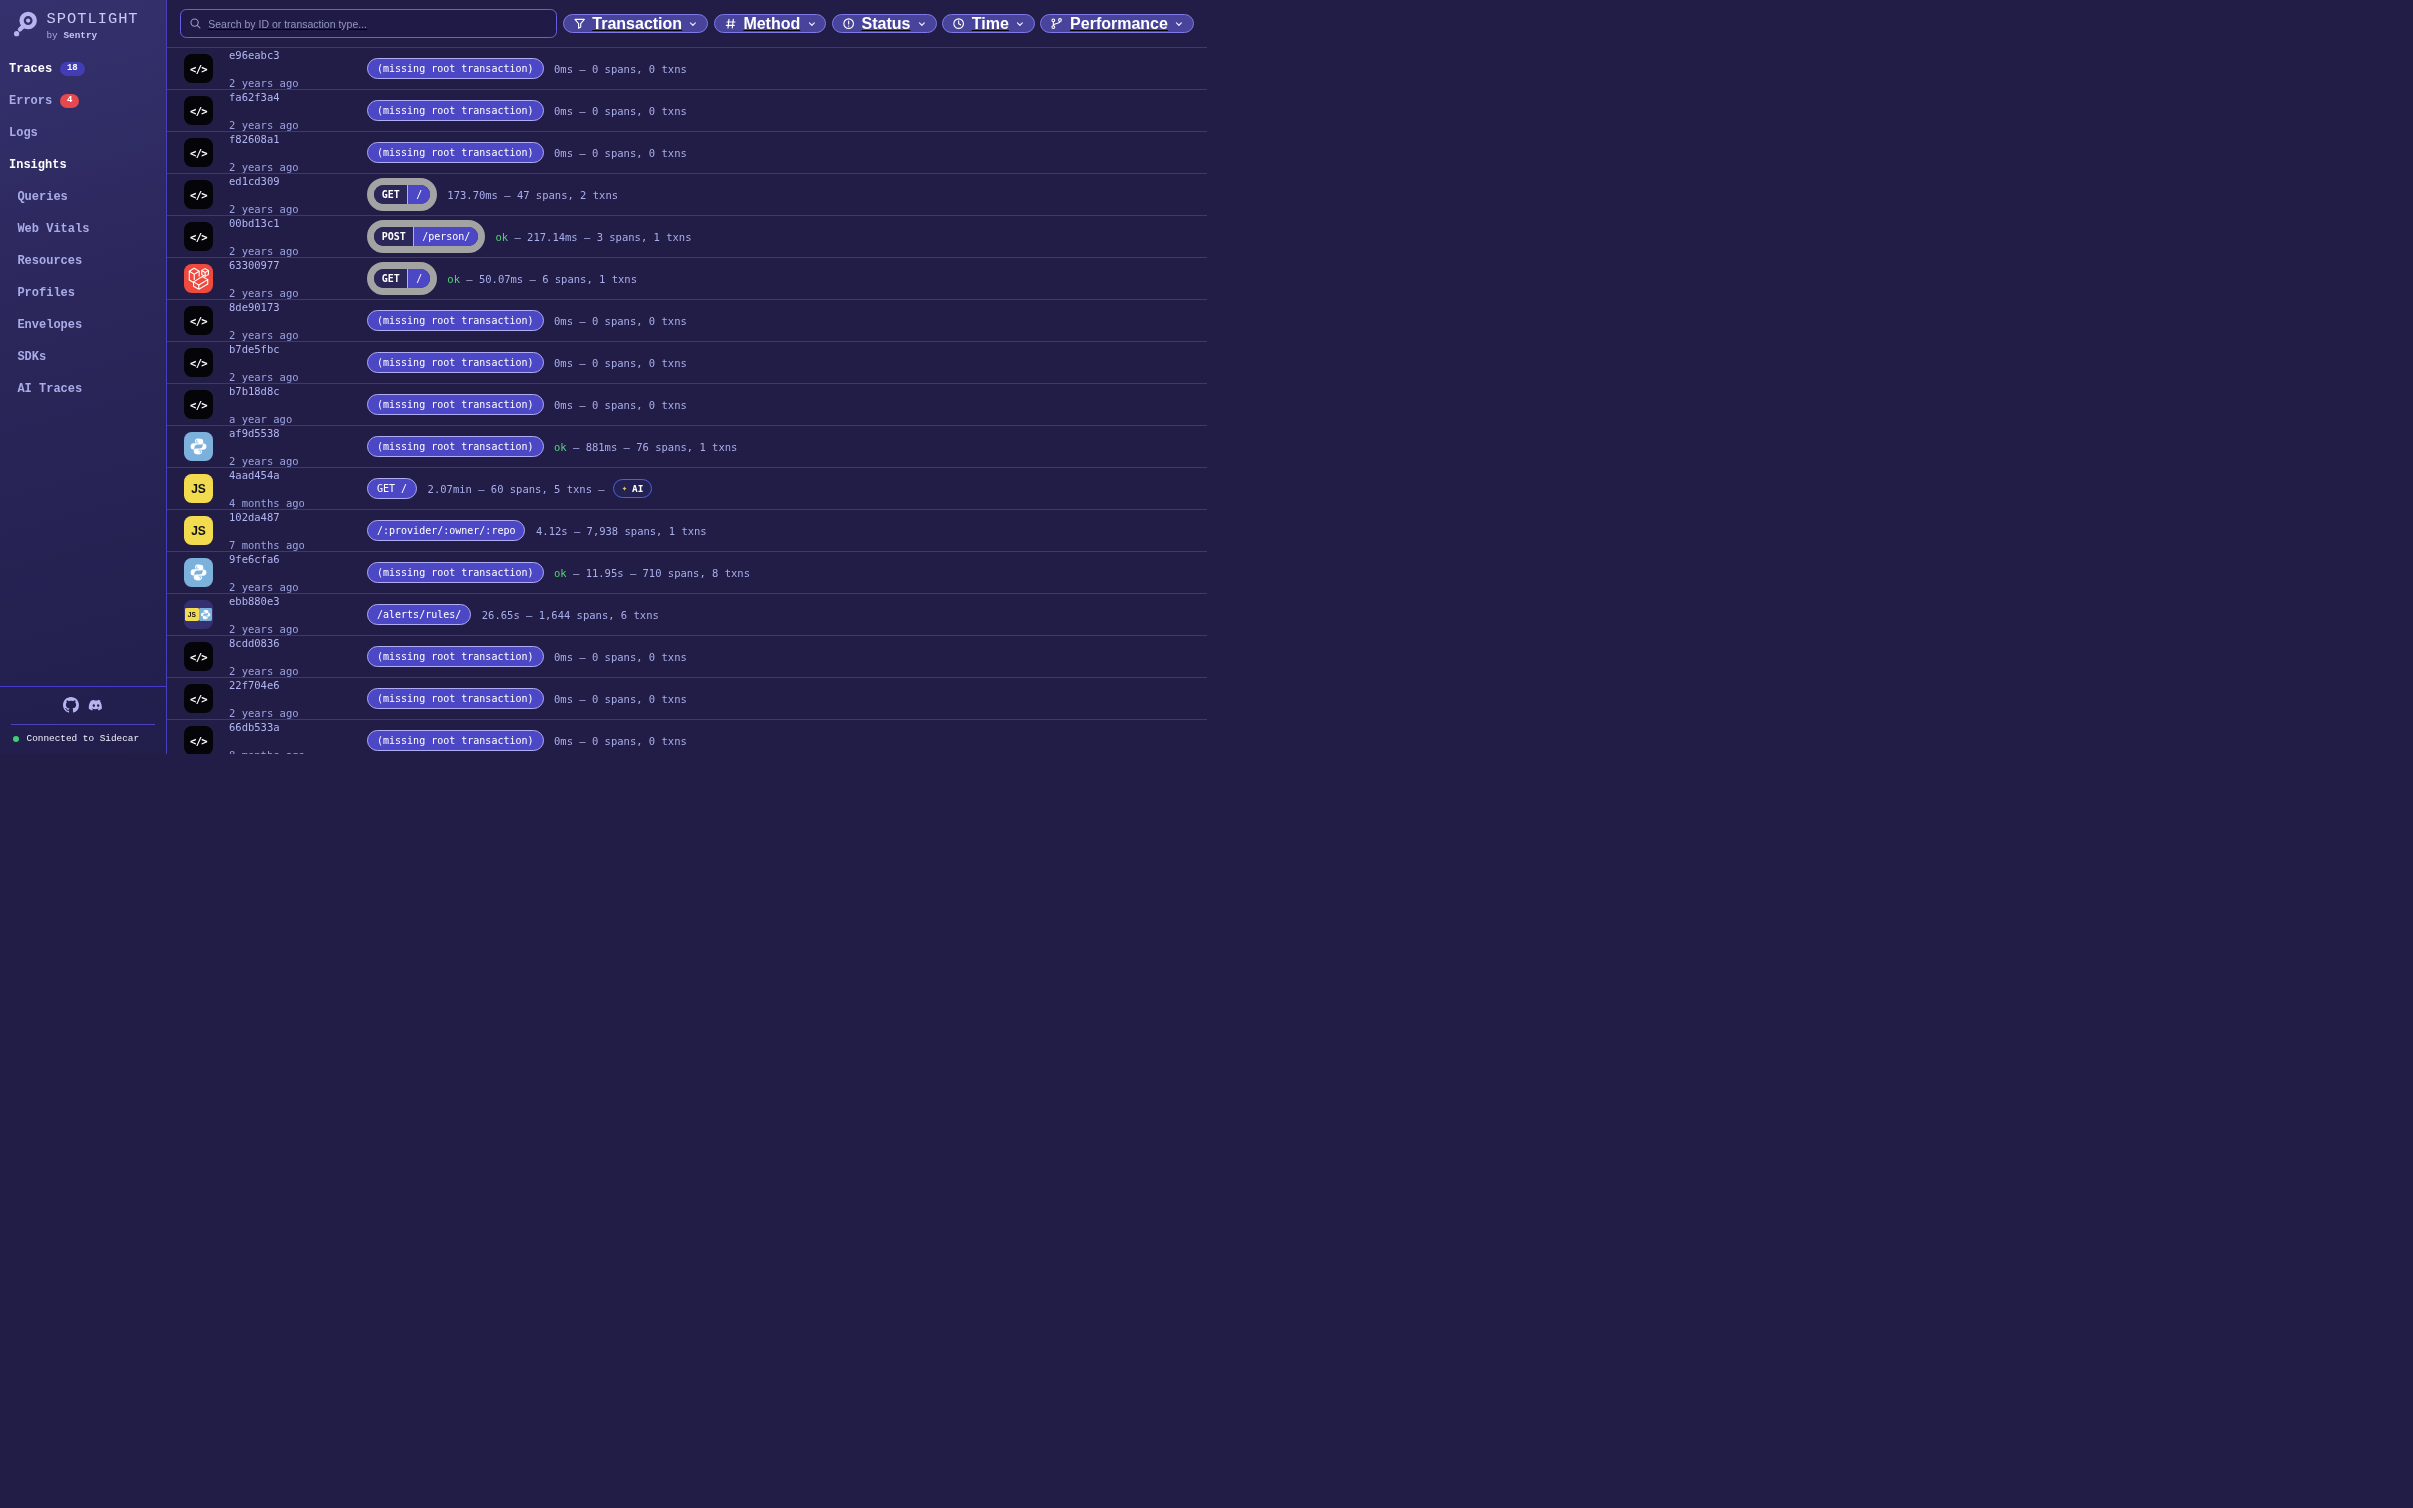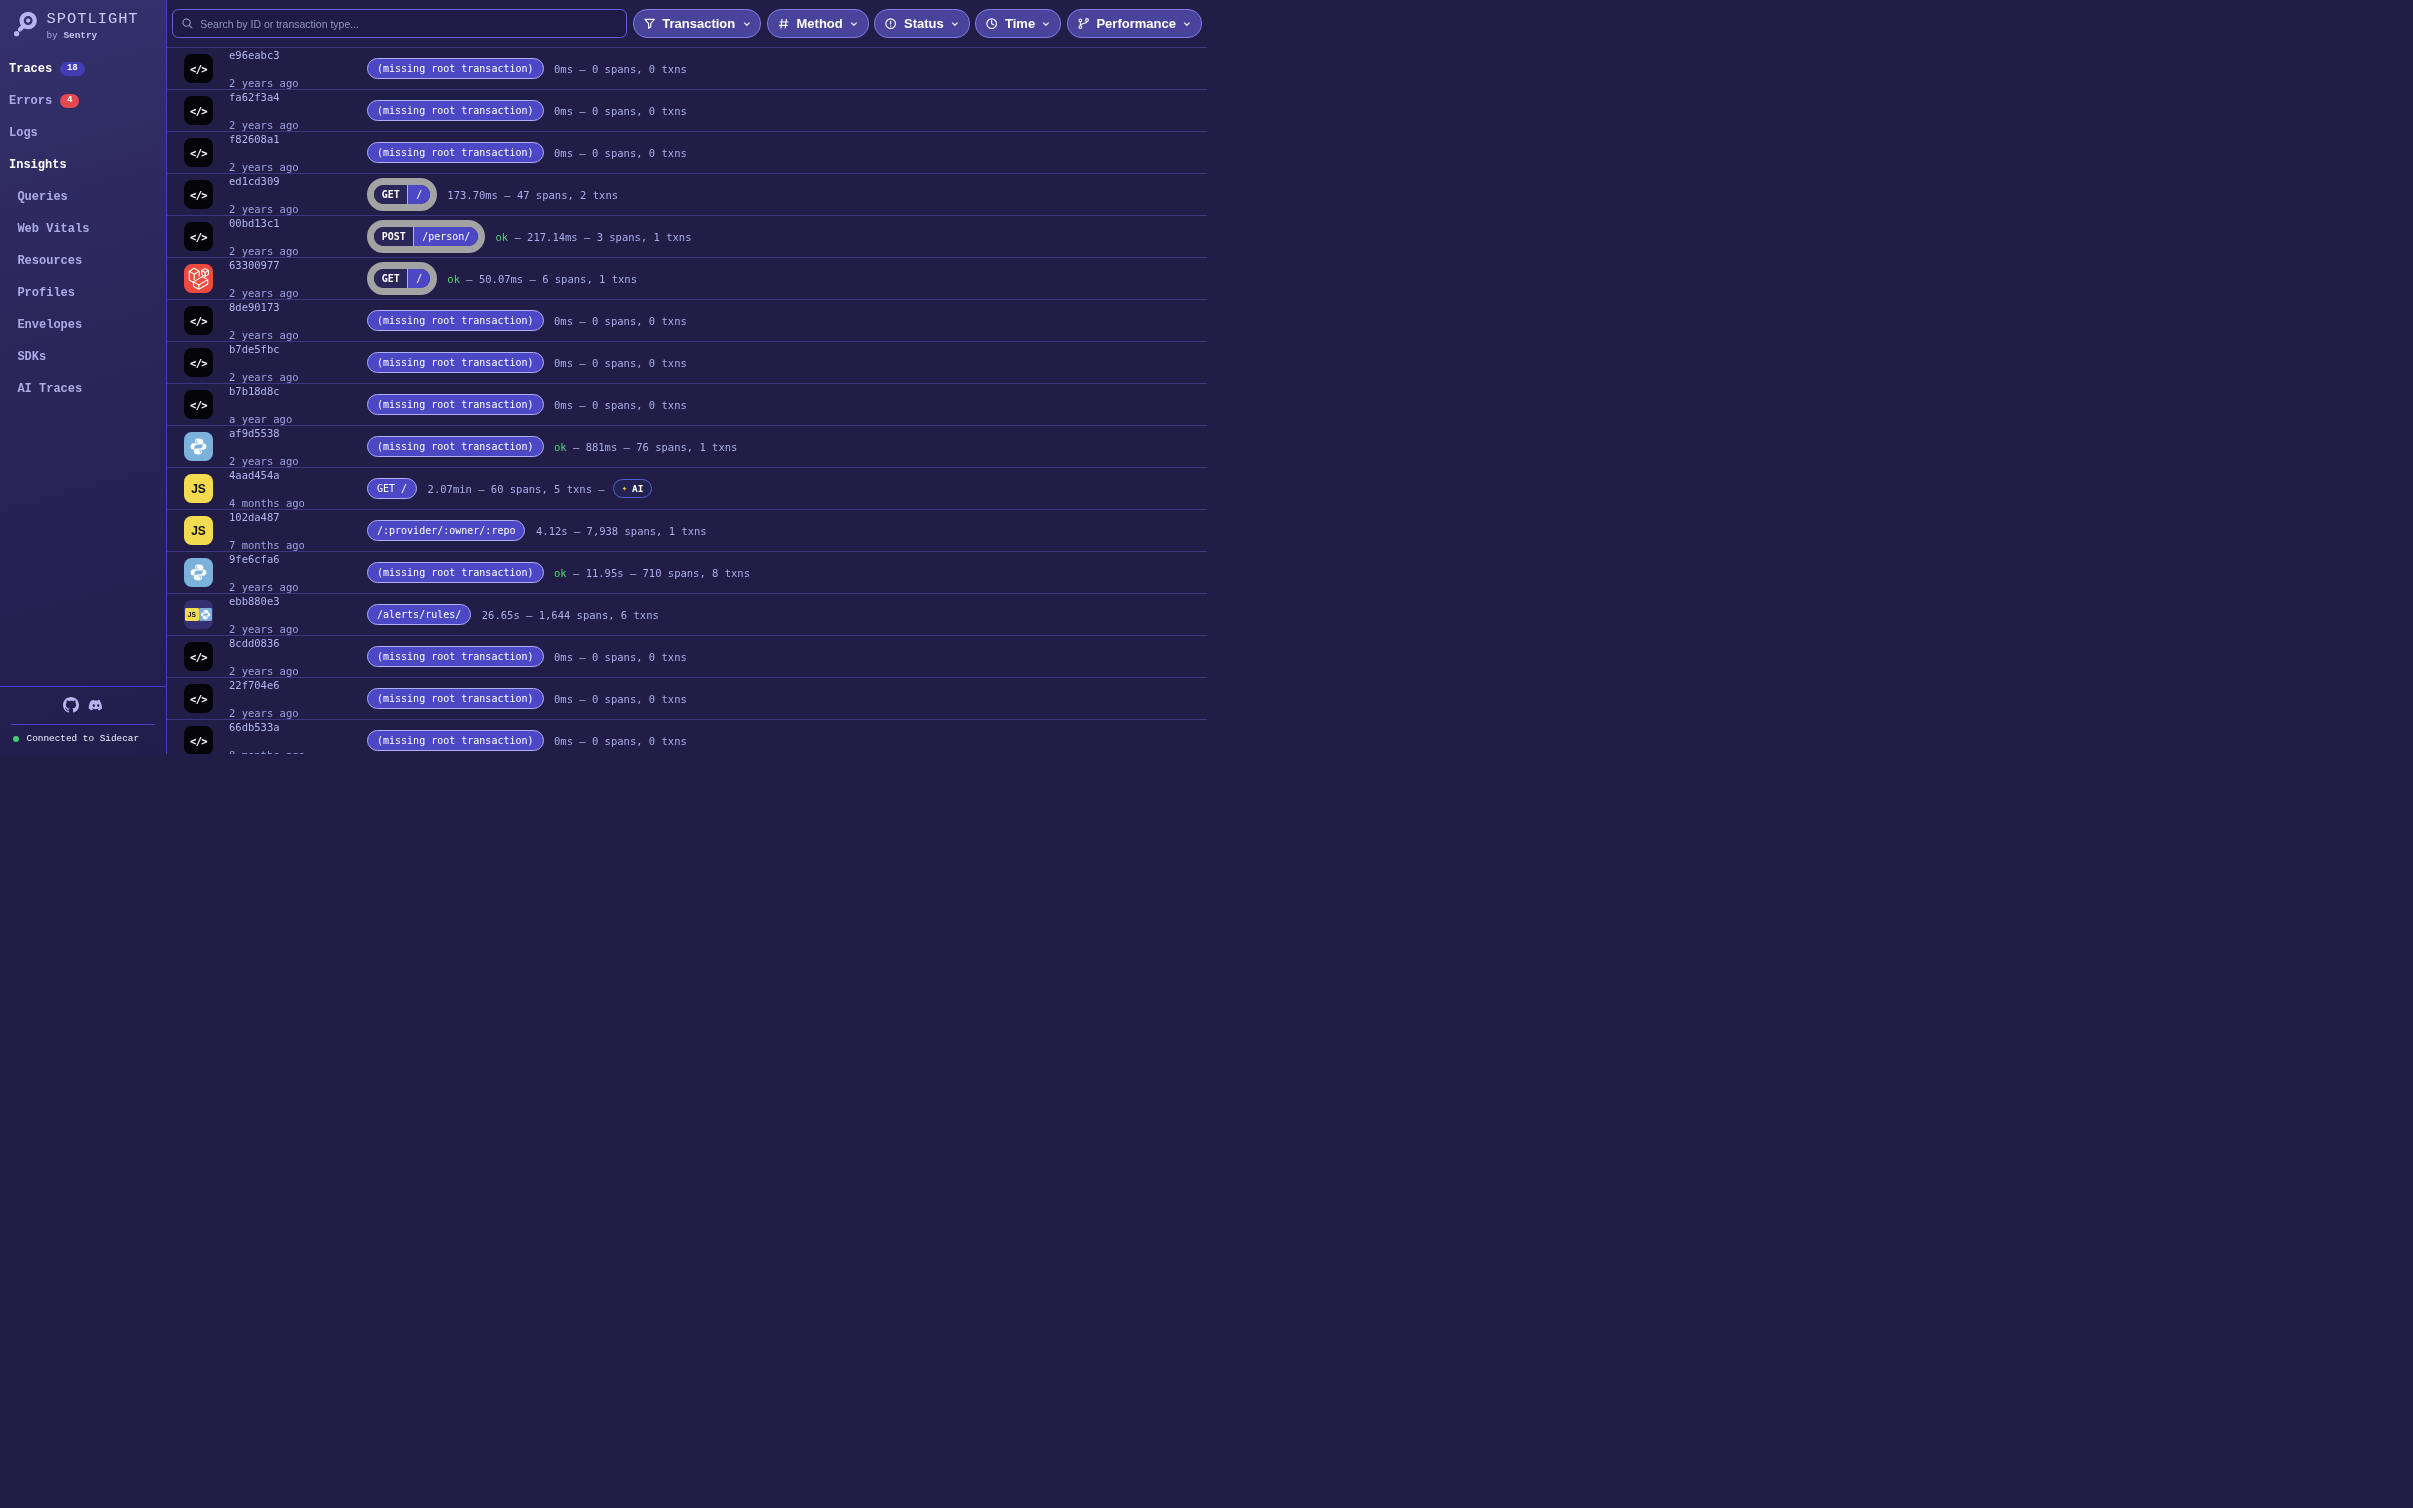--- a/index.html
+++ b/index.html
@@ -27,30 +27,30 @@
   .side-footer { margin-top:auto; border-top:1.4px solid #453CCB; padding:10.5px 0 9.8px; }
   .social { display:flex; justify-content:center; gap:9px; }
   .social svg { width:16px; height:16px; cursor:pointer; }
   .sf-divider { height:0.7px; background:#4B43BE; margin:10.5px 11.2px 9px; }
   .status { display:flex; align-items:center; gap:7.7px; padding-left:12.6px;
             font-size:9.4px; color:#F2F2FB; }
   .dot { width:6.3px; height:6.3px; border-radius:50%; flex:none; }
 
   
   main { flex:1; display:flex; flex-direction:column; min-width:0; }
-  header { height:47px; flex:none; display:flex; align-items:center; padding:0 5px; gap:5.6px; }
+  header { height:47px; flex:none; display:flex; align-items:center; padding:0 13px; gap:5.6px;text-decoration:underline; }
   .search { flex:1; height:29px; border:1px solid #675FE3; border-radius:6.3px;
             background:#1F1B46; display:flex; align-items:center; padding:0 8.4px; gap:6.3px; }
   .search svg { width:12.6px; height:12.6px; flex:none; }
   .search input { flex:1; background:none; border:none; outline:none; color:#C9CCEF;
                   font-family:"Liberation Sans", sans-serif; font-size:10.5px; }
   .search input::placeholder { color:#9296BE; }
-  .fbtn { height:29px; flex:none; border:1px solid #7F79E8; border-radius:14px; background:#49449B;
+  .fbtn { height:19px; flex:none; border:1px solid #7F79E8; border-radius:14px; background:#49449B;
           color:#fff; display:flex; align-items:center; gap:6.3px; padding:0 9px;
-          font-size:13px; font-weight:600; cursor:pointer; font-family:"Liberation Sans", sans-serif; }
+          font-size:16px; font-weight:600; cursor:pointer; font-family:"Liberation Sans", sans-serif; }
   .fbtn svg.fi { width:13.3px; height:13.3px; }
   .fbtn svg.ch { width:9.8px; height:9.8px; }
 
   
   #rows { flex:1; overflow:hidden; }
   .row { height:42px; display:flex; align-items:center; border-top:0.7px solid #3B3781;
          padding-left:17px; cursor:pointer; }
   .row-icon { width:29px; height:29px; border-radius:7.7px; margin-right:16px; flex:none;
               display:flex; align-items:center; justify-content:center; overflow:hidden; }
   .icon-code { background:#050509; color:#fff; font-family:"DejaVu Sans Mono", monospace;

